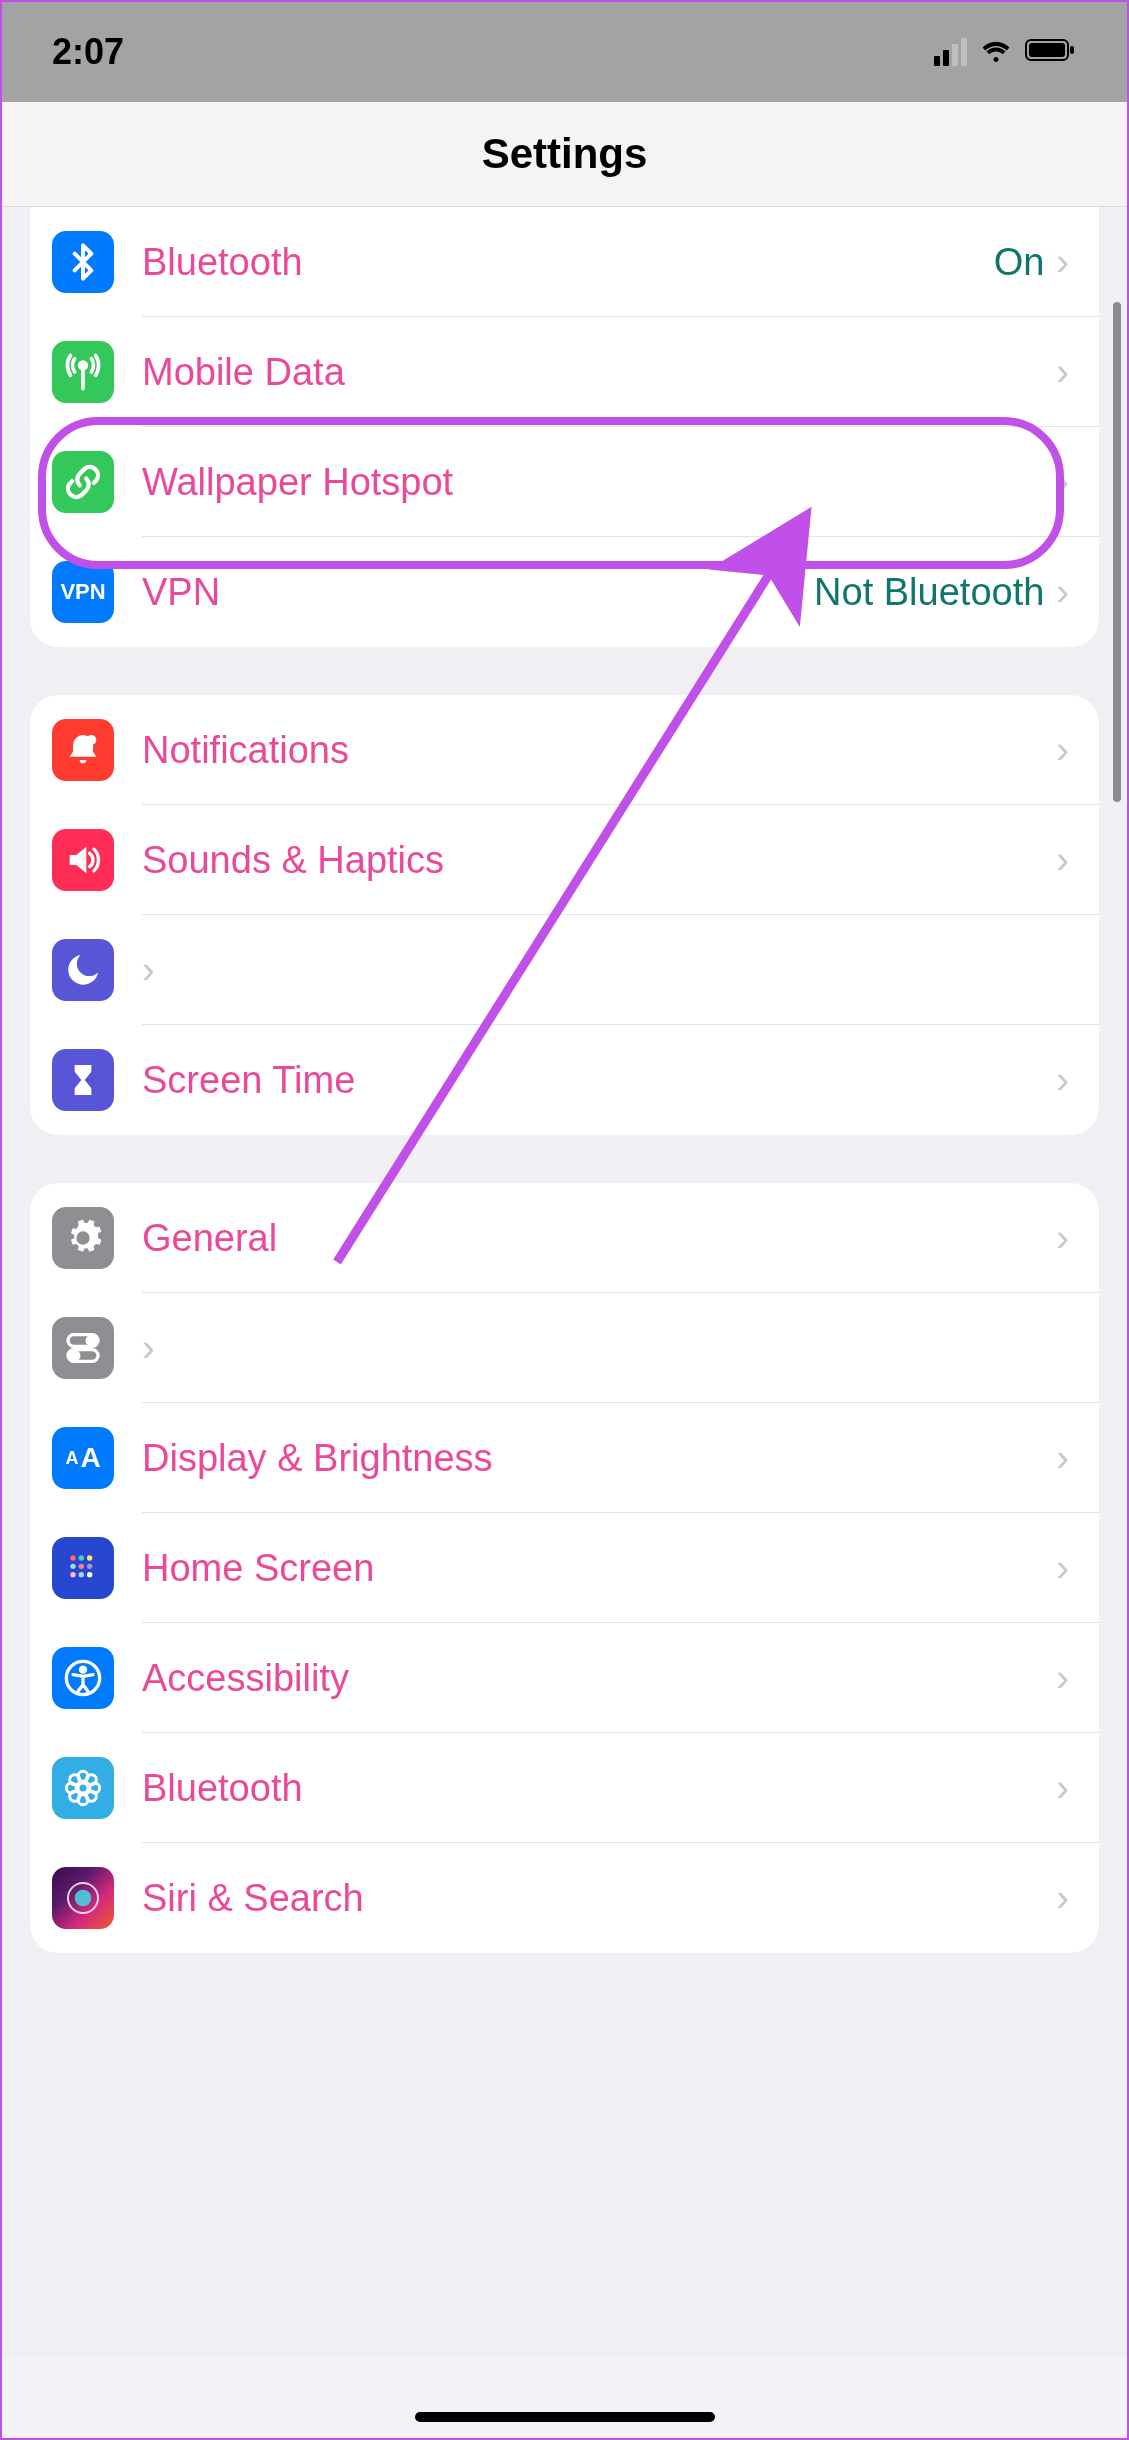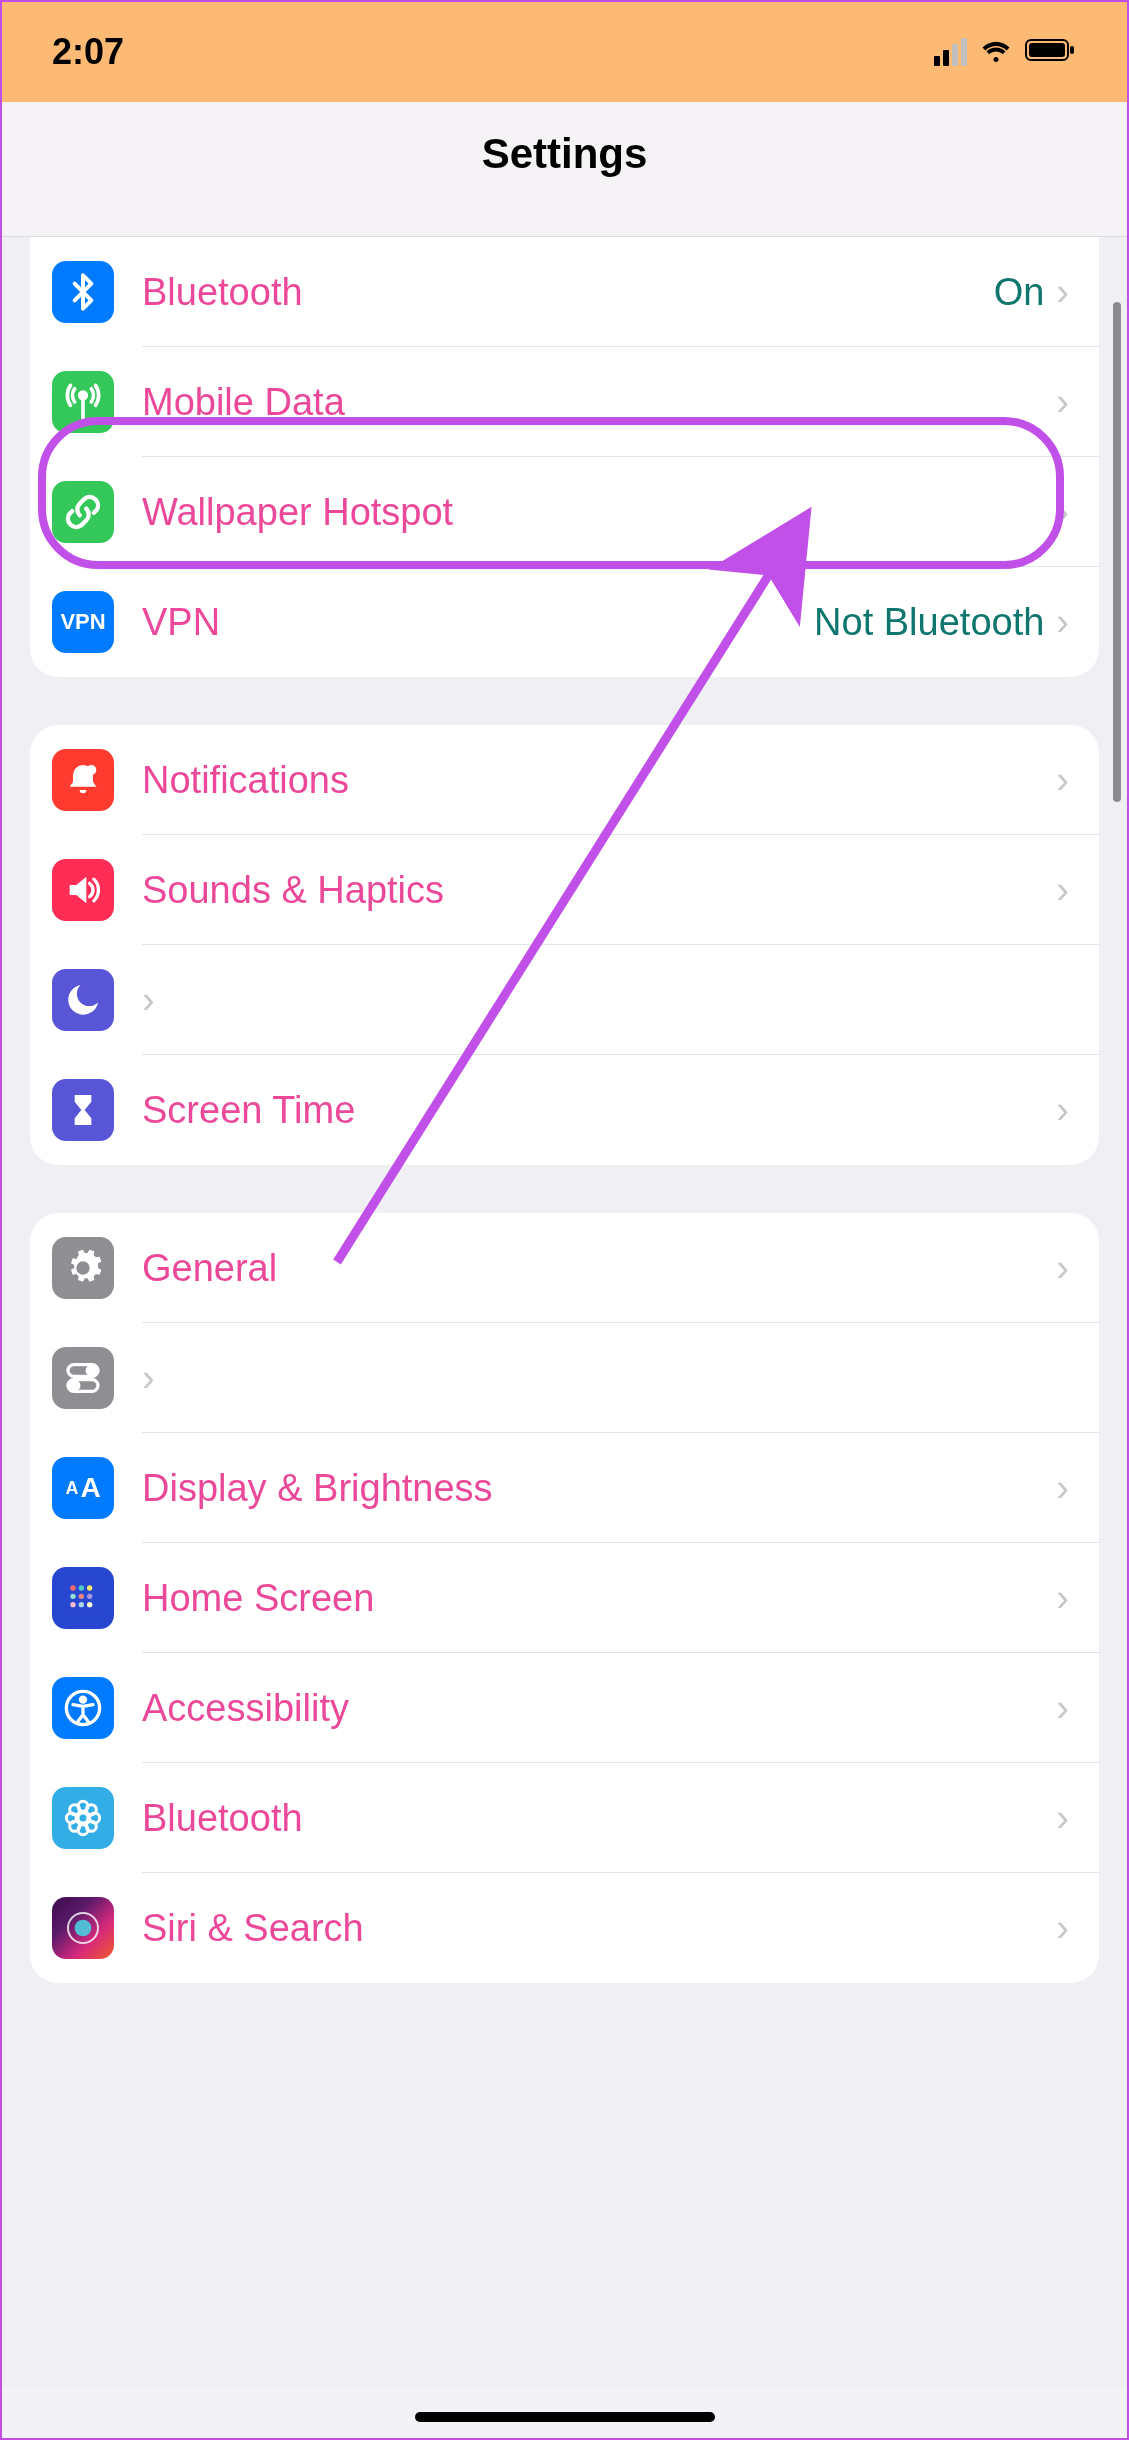--- a/index.html
+++ b/index.html
@@ -11,39 +11,39 @@
     position: relative;
     overflow: hidden;
     border: 2px solid #c050e8;
   }
   .status-bar {
     height: 100px;
     display: flex;
     justify-content: space-between;
     align-items: center;
     padding: 0 50px;
-    background: #fdba74;
+    background: #a3a3a3;
   }
   .status-time { font-size: 36px; font-weight: 700; }
   .status-icons { display: flex; align-items: center; gap: 12px; }
   .signal-bars { display: flex; align-items: flex-end; gap: 3px; }
   .signal-bars span { width: 6px; background: #000; border-radius: 1px; }
   .signal-bars span:nth-child(1){height:10px;}
   .signal-bars span:nth-child(2){height:16px;}
   .signal-bars span:nth-child(3){height:22px;background:#c0c0c0;}
   .signal-bars span:nth-child(4){height:28px;background:#c0c0c0;}
   .wifi-icon, .battery-icon { display:inline-block; }
   .wifi-icon svg { width: 34px; height: 26px; }
   .battery-icon svg { width: 52px; height: 26px; }
 
   .nav-title {
     text-align: center;
     font-size: 42px;
     font-weight: 700;
-    padding: 28px 0 58px;
+    padding: 28px 0 28px;
     background: #f6f3f6;
     border-bottom: 1px solid #dcdce0;
   }
 
   .page-bg {
     background: #efeff4;
     padding: 0 28px 40px;
     min-height: 2150px;
     border-right: 6px solid #8a8a8f;
     border-image: none;

